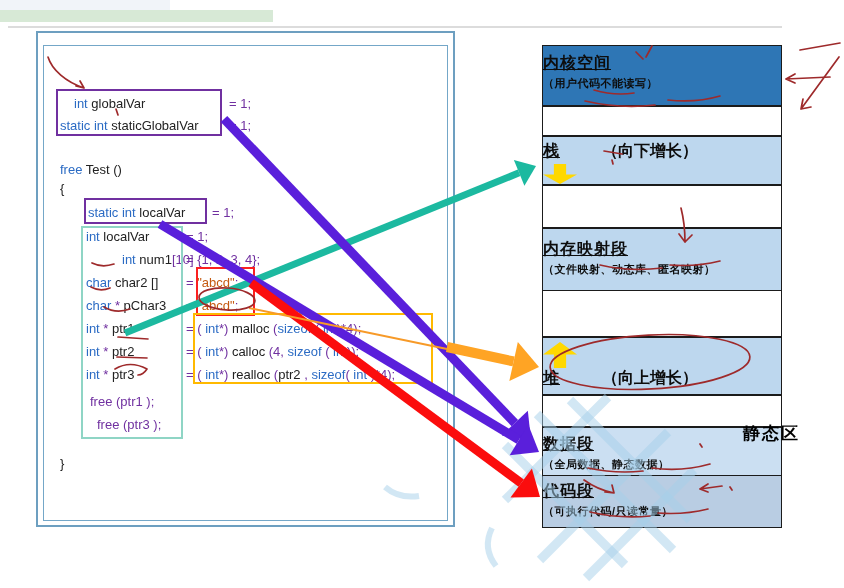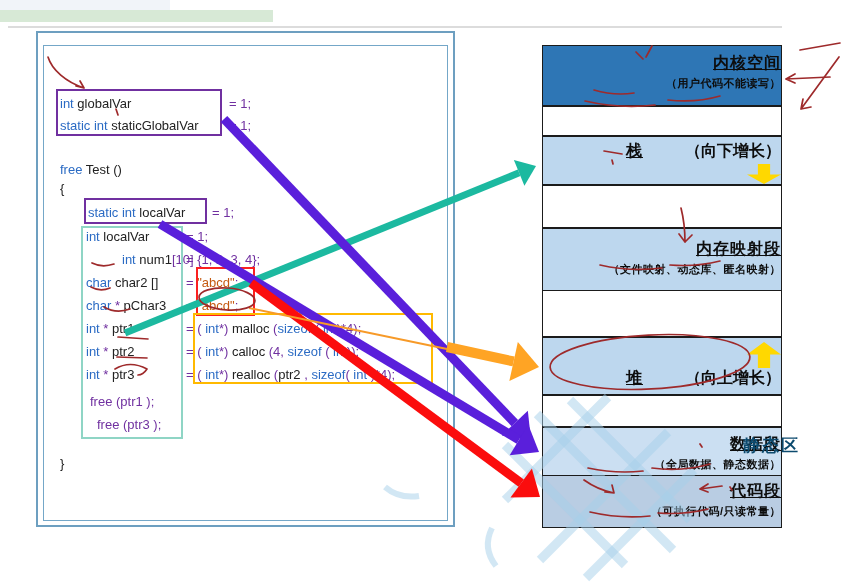--- a/index.html
+++ b/index.html
@@ -12,49 +12,49 @@
                border:2px solid #6d9fc0;box-sizing:border-box;}
   .panel-inner{position:absolute;left:43px;top:45px;width:405px;height:476px;
                border:1.5px solid #74a7c8;box-sizing:border-box;}
   .code-line{position:absolute;font-size:13px;line-height:17px;white-space:pre;}
   .tk-kw{color:#2b6bc4;}
   .tk-id{color:#222222;}
   .tk-op{color:#7030a0;}
   .tk-str{color:#c55a11;}
   .hlbox{position:absolute;box-sizing:border-box;background:transparent;}
   .band{position:absolute;left:542px;width:240px;border:1.6px solid #1b1b1b;box-sizing:border-box;
-        display:flex;flex-direction:column;align-items:flex-end;}
+        display:flex;flex-direction:column;align-items:flex-start;}
   .bt-row{display:flex;align-items:baseline;gap:3px;}
   .bt-main{font-weight:bold;font-size:16px;color:#0d0d0d;text-decoration:underline;letter-spacing:1px;}
   .bt-suffix{font-weight:bold;font-size:16px;color:#0d0d0d;margin-left:39px;}
   .band-sub{font-size:11px;font-weight:bold;color:#0d0d0d;margin-top:2px;letter-spacing:0.5px;}
   .yarrow{width:34px;height:26px;background:#ffd800;}
   .yarrow-down{clip-path:polygon(32% 0,68% 0,68% 52%,100% 52%,50% 100%,0 52%,32% 52%);margin-top:2px;}
   .yarrow-up{clip-path:polygon(50% 0,100% 48%,68% 48%,68% 100%,32% 100%,32% 48%,0 48%);margin-top:4px;}
   #overlay{position:absolute;left:0;top:0;width:844px;height:588px;pointer-events:none;}
-  .static-label{position:absolute;left:743px;top:434px;font-size:17px;font-weight:bold;
-                color:#0c4a6e;letter-spacing:2px;text-align:center;}
+  .static-label{position:absolute;left:743px;top:422px;font-size:17px;font-weight:bold;
+                color:#000000;letter-spacing:2px;text-align:center;}
   .credit{position:absolute;left:540px;top:553px;width:264px;text-align:right;
           font-size:14px;color:#9aa0a6;}
   .pen{stroke:#9e2a2b;stroke-width:1.7;fill:none;stroke-linecap:round;stroke-linejoin:round;}
   .wm{stroke:#a6cfea;fill:none;opacity:0.5;}
 </style>
 </head>
 <body>
 
 <div id="canvas">
   <div class="topbar1"></div>
   <div class="topbar2"></div>
   <div class="topline"></div>
 
   <div class="panel-outer"></div>
   <div class="panel-inner"></div>
 
   <div id="code-text">
-      <div class="code-line" style="left: 60px; top: 95px;"><span class="tk-kw">int </span><span class="tk-id">globalVar</span></div>
+      <div class="code-line" style="left: 74px; top: 95px;"><span class="tk-kw">int </span><span class="tk-id">globalVar</span></div>
       <div class="code-line" style="left: 229px; top: 95px;"><span class="tk-op">= 1;</span></div>
       <div class="code-line" style="left: 60px; top: 117px;"><span class="tk-kw">static int </span><span class="tk-id">staticGlobalVar</span></div>
       <div class="code-line" style="left: 229px; top: 117px;"><span class="tk-op">= 1;</span></div>
       <div class="code-line" style="left: 60px; top: 161px;"><span class="tk-kw">free </span><span class="tk-id">Test ()</span></div>
       <div class="code-line" style="left: 60px; top: 180px;"><span class="tk-id">{</span></div>
       <div class="code-line" style="left: 88px; top: 204px;"><span class="tk-kw">static int </span><span class="tk-id">localVar</span></div>
       <div class="code-line" style="left: 212px; top: 204px;"><span class="tk-op">= 1;</span></div>
       <div class="code-line" style="left: 86px; top: 228px;"><span class="tk-kw">int </span><span class="tk-id">localVar</span></div>
       <div class="code-line" style="left: 186px; top: 228px;"><span class="tk-op">= 1;</span></div>
       <div class="code-line" style="left: 86px; top: 251px; margin-left: 36px;"><span class="tk-kw">int </span><span class="tk-id">num1</span><span class="tk-op">[10]</span></div>

